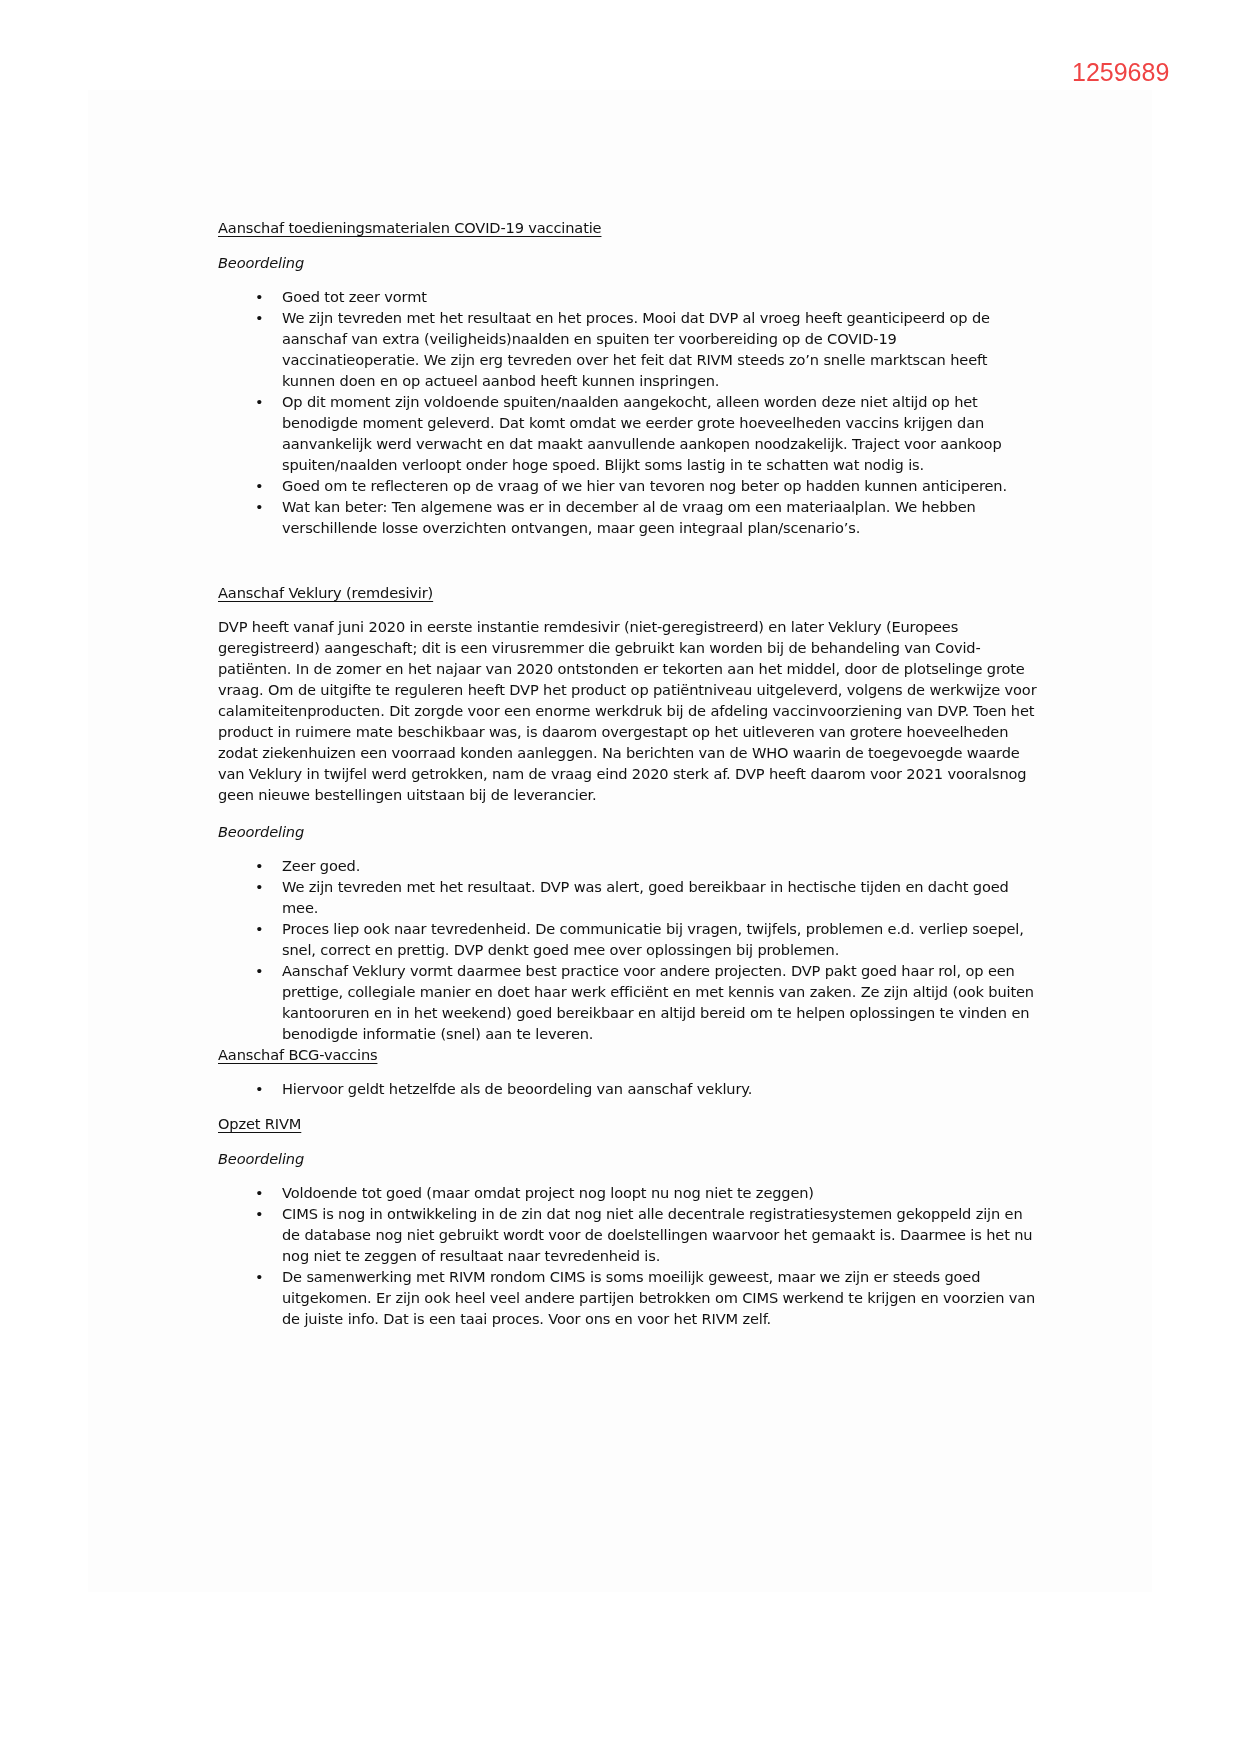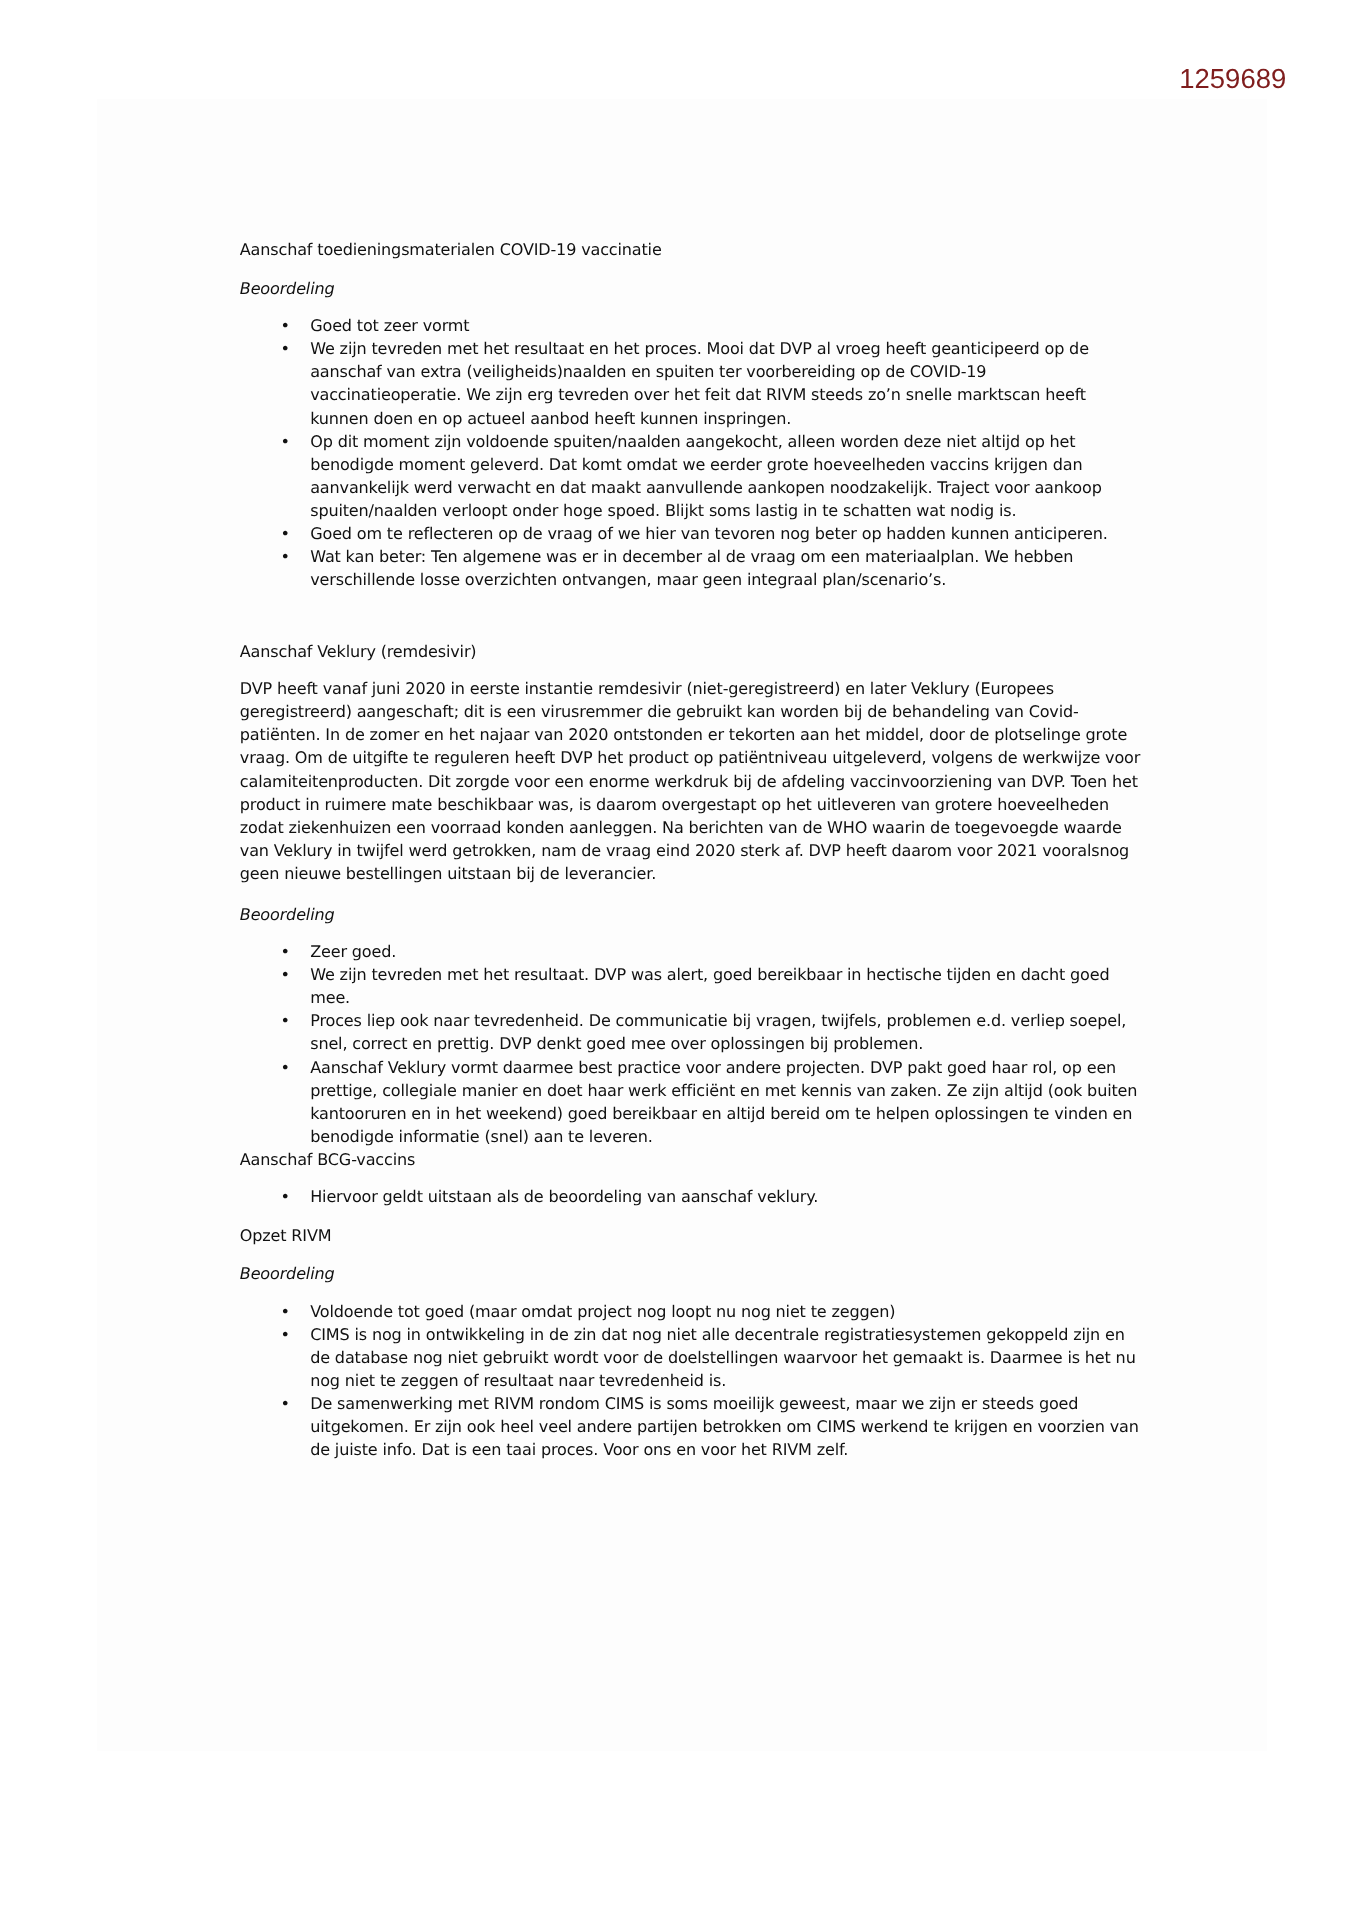--- a/index.html
+++ b/index.html
@@ -5,31 +5,31 @@
   html, body { margin: 0; padding: 0; }
   body {
     width: 1241px; height: 1754px; position: relative; overflow: hidden;
     background: #ffffff;
     font-family: "DejaVu Sans", sans-serif;
     color: #111111;
   }
   .doc-id {
     position: absolute; top: 58px; left: 1072px;
     font-family: "Liberation Sans", sans-serif;
-    font-size: 25px; color: #7f1d1d;
+    font-size: 25px; color: #ef4444;
   }
   .page-panel {
     position: absolute; left: 88px; top: 90px; width: 1064px; height: 1502px;
     background: #fdfdfd;
   }
   .content {
     position: absolute; left: 218px; top: 217px; width: 820px;
     font-size: 14.6px; line-height: 21px; letter-spacing: -0.15px;
   }
-  .heading { text-underline-offset: 3px; margin: 0; }
+  .heading { text-decoration: underline; text-underline-offset: 3px; margin: 0; }
   .sub { font-style: italic; margin: 14px 0 0 0; }
   ul.bullets { list-style: none; margin: 13px 0 0 0; padding: 0; }
   ul.bullets li { position: relative; padding-left: 64px; }
   ul.bullets li .dot {
     position: absolute; left: 37px; top: 0;
   }
   .para { margin: 13px 0 16px 0; }
   .gap-lg { margin-top: 33px; }
 </style>
 </head>
@@ -61,21 +61,21 @@
       <li><span class="dot">•</span><span>Zeer goed.</span></li>
       <li><span class="dot">•</span><span>We zijn tevreden met het resultaat. DVP was alert, goed bereikbaar in hectische tijden en dacht goed mee.</span></li>
       <li><span class="dot">•</span><span>Proces liep ook naar tevredenheid. De communicatie bij vragen, twijfels, problemen e.d. verliep soepel, snel, correct en prettig. DVP denkt goed mee over oplossingen bij problemen.</span></li>
       <li><span class="dot">•</span><span>Aanschaf Veklury vormt daarmee best practice voor andere projecten. DVP pakt goed haar rol, op een prettige, collegiale manier en doet haar werk efficiënt en met kennis van zaken. Ze zijn altijd (ook buiten kantooruren en in het weekend) goed bereikbaar en altijd bereid om te helpen oplossingen te vinden en benodigde informatie (snel) aan te leveren.</span></li>
     </ul>
   </section>
 
   <section style="margin-top:0;">
     <p class="heading">Aanschaf BCG-vaccins</p>
     <ul class="bullets">
-      <li><span class="dot">•</span><span>Hiervoor geldt uitstaan als de beoordeling van aanschaf veklury.</span></li>
+      <li><span class="dot">•</span><span>Hiervoor geldt hetzelfde als de beoordeling van aanschaf veklury.</span></li>
     </ul>
   </section>
 
   <section style="margin-top:14px;">
     <p class="heading">Opzet RIVM</p>
     <p class="sub">Beoordeling</p>
     <ul class="bullets">
       <li><span class="dot">•</span><span>Voldoende tot goed (maar omdat project nog loopt nu nog niet te zeggen)</span></li>
       <li><span class="dot">•</span><span>CIMS is nog in ontwikkeling in de zin dat nog niet alle decentrale registratiesystemen gekoppeld zijn en de database nog niet gebruikt wordt voor de doelstellingen waarvoor het gemaakt is. Daarmee is het nu nog niet te zeggen of resultaat naar tevredenheid is.</span></li>
       <li><span class="dot">•</span><span>De samenwerking met RIVM rondom CIMS is soms moeilijk geweest, maar we zijn er steeds goed uitgekomen. Er zijn ook heel veel andere partijen betrokken om CIMS werkend te krijgen en voorzien van de juiste info. Dat is een taai proces. Voor ons en voor het RIVM zelf.</span></li>

